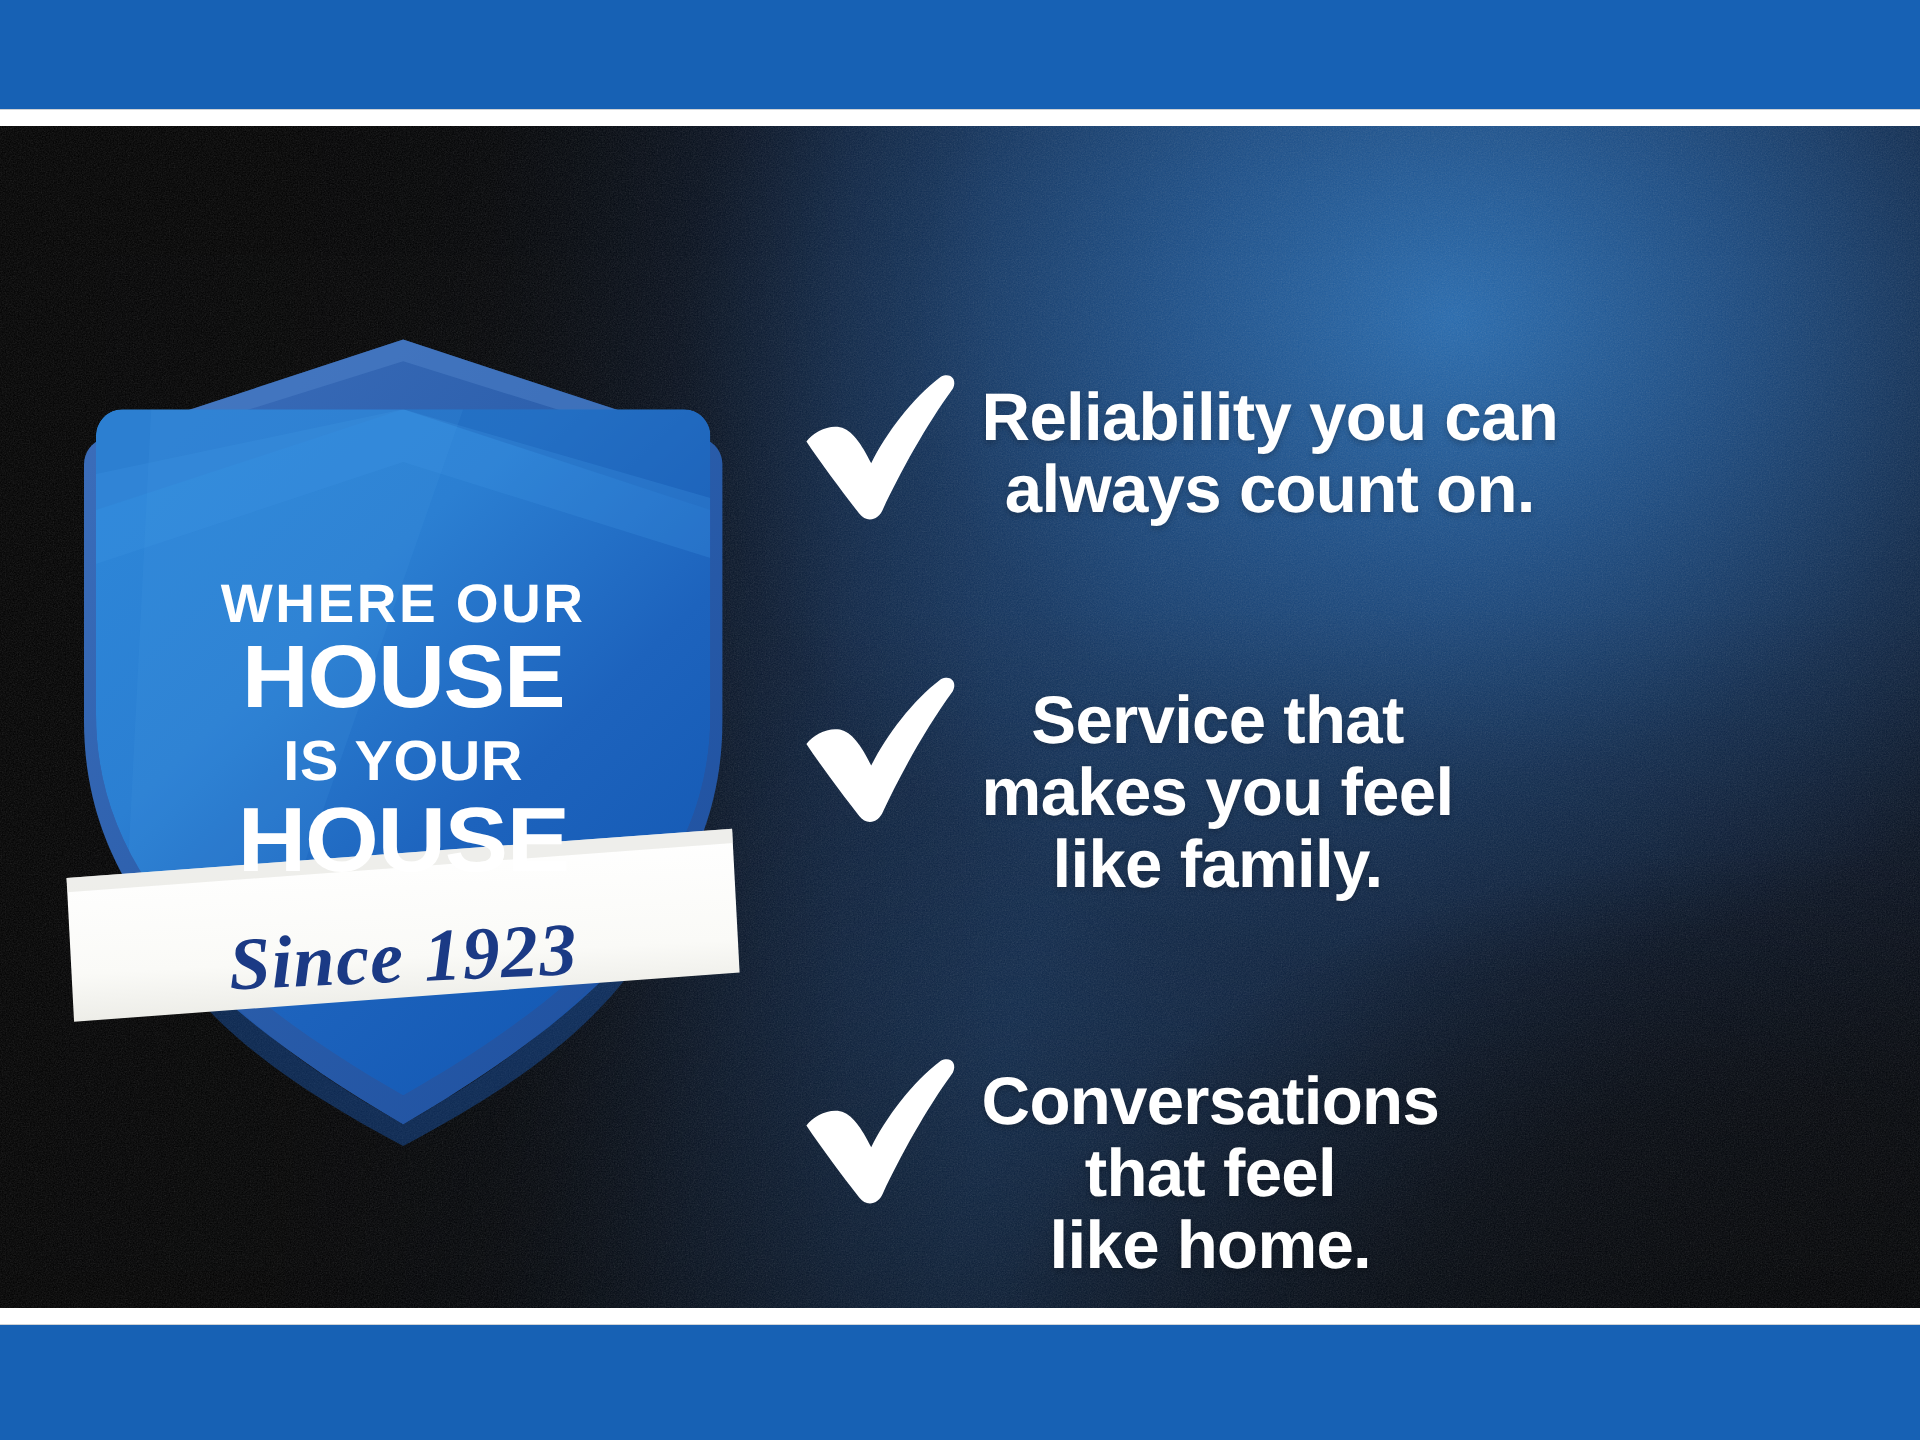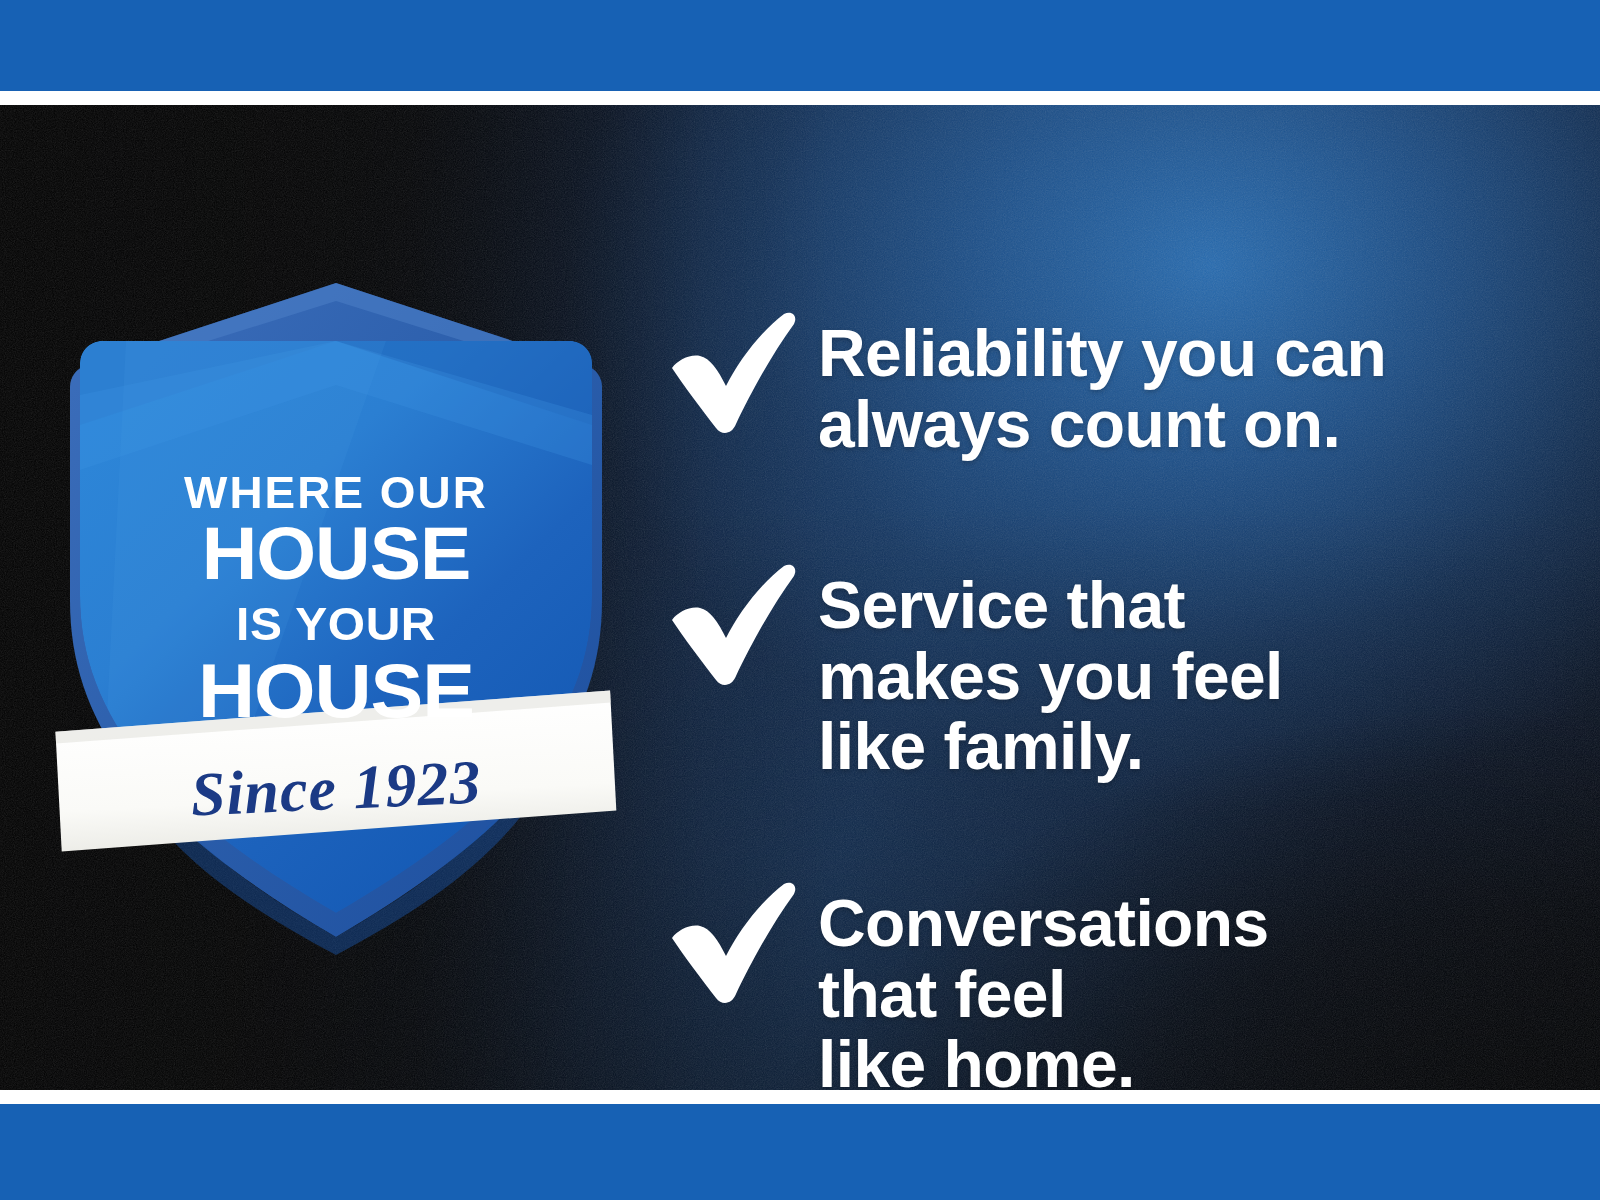--- a/index.html
+++ b/index.html
@@ -106,21 +106,21 @@
     left: 66px;
     top: 160px;
     width: 540px;
     height: 680px;
     z-index: 10;
   }
   #logo svg { display:block; width:100%; height:100%; overflow: visible; }
 
   .logo-text-wrap {
     position: absolute;
-    left: 0; top: 6px;
+    left: 0; top: 16px;
     width: 540px; height: 680px;
     pointer-events: none;
   }
   .logo-line {
     position: absolute;
     width: 540px;
     text-align: center;
     color: #ffffff;
     font-family: "Liberation Sans", sans-serif;
     font-weight: 700;
@@ -173,26 +173,27 @@
     width: 140px;
     height: 126px;
     margin-right: 18px;
   }
   .check-icon svg { display:block; width:100%; height:100%; }
 
   .bullet-text {
     color: #ffffff;
     font-family: "Liberation Sans", sans-serif;
     font-weight: 700;
-    font-size: 66px;
+    font-size: 56px;
     line-height: 1.07;
     letter-spacing: -0.6px;
     padding-top: 8px;
     white-space: pre-line;
     text-shadow: 0 2px 5px rgba(0,0,0,0.22);
+    text-align: center;
   }
 </style>
 </head>
 <body>
 
 <div id="canvas">
 
   <div class="brand-bar top"></div>
   <div class="white-strip top"></div>
 

